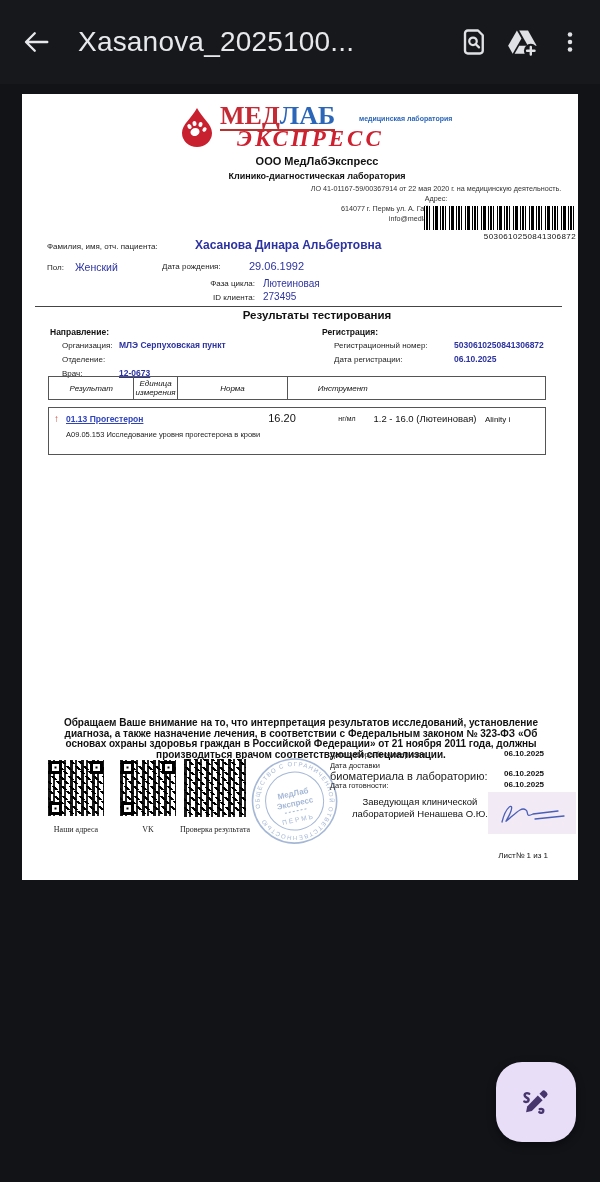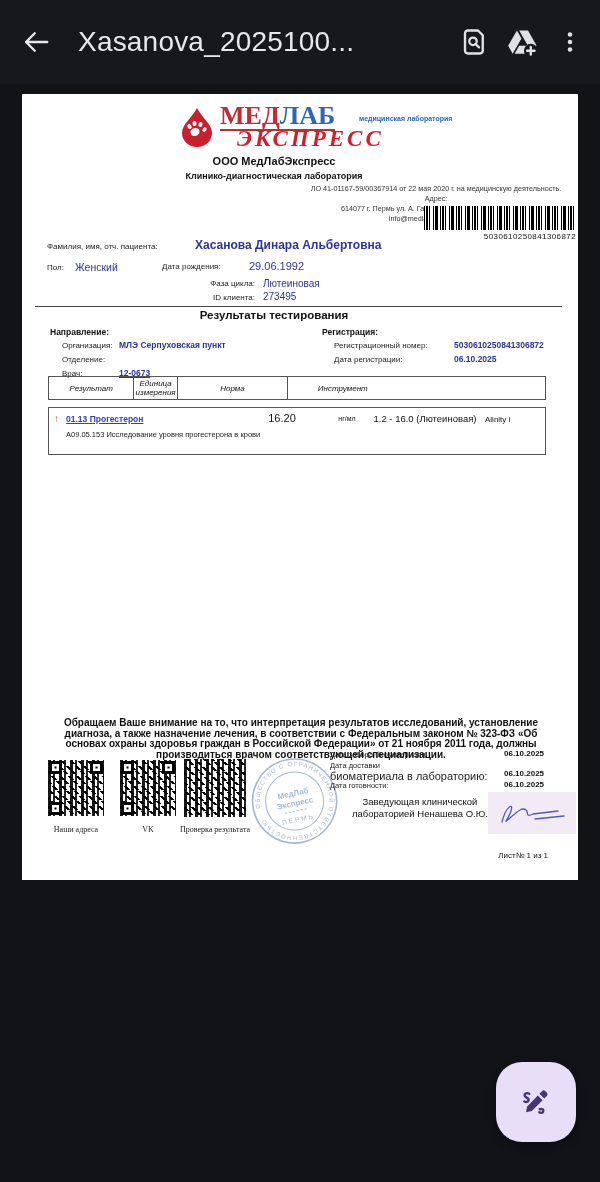--- a/index.html
+++ b/index.html
@@ -21,21 +21,21 @@
 
   
   .logo-main{font-family:"Liberation Serif","DejaVu Serif",serif;font-weight:bold;font-size:26px;
     border-bottom:2px solid #b8312f;line-height:26px;padding-bottom:0px;}
   .logo-red{color:#c52b35;}
   .logo-blue{color:#2b66b8;}
   .logo-tag{color:#2b66b8;font-size:7px;font-weight:bold;}
   .logo-express{font-family:"Liberation Serif","DejaVu Serif",serif;font-weight:bold;font-style:italic;
     font-size:23px;color:#cf2030;letter-spacing:3px;}
 
-  .center{left:0;width:504px;text-align:center;}
+  .center{left:0;width:504px;text-align:center;padding-left:43px;}
 
   
   .barcode{height:24px;background:repeating-linear-gradient(90deg,
     #000 0 1px,#fff 1px 2px,#000 2px 4px,#fff 4px 5px,#000 5px 6px,#fff 6px 9px,
     #000 9px 10px,#fff 10px 11px,#000 11px 14px,#fff 14px 16px);}
 
   
   .rtable-header{position:absolute;display:flex;border:1px solid #555;box-sizing:border-box;}
   .rtable-header .cell{border-right:1px solid #555;display:flex;align-items:center;justify-content:center;
     font-style:italic;font-size:8px;text-align:center;line-height:9px;box-sizing:border-box;height:100%;}

